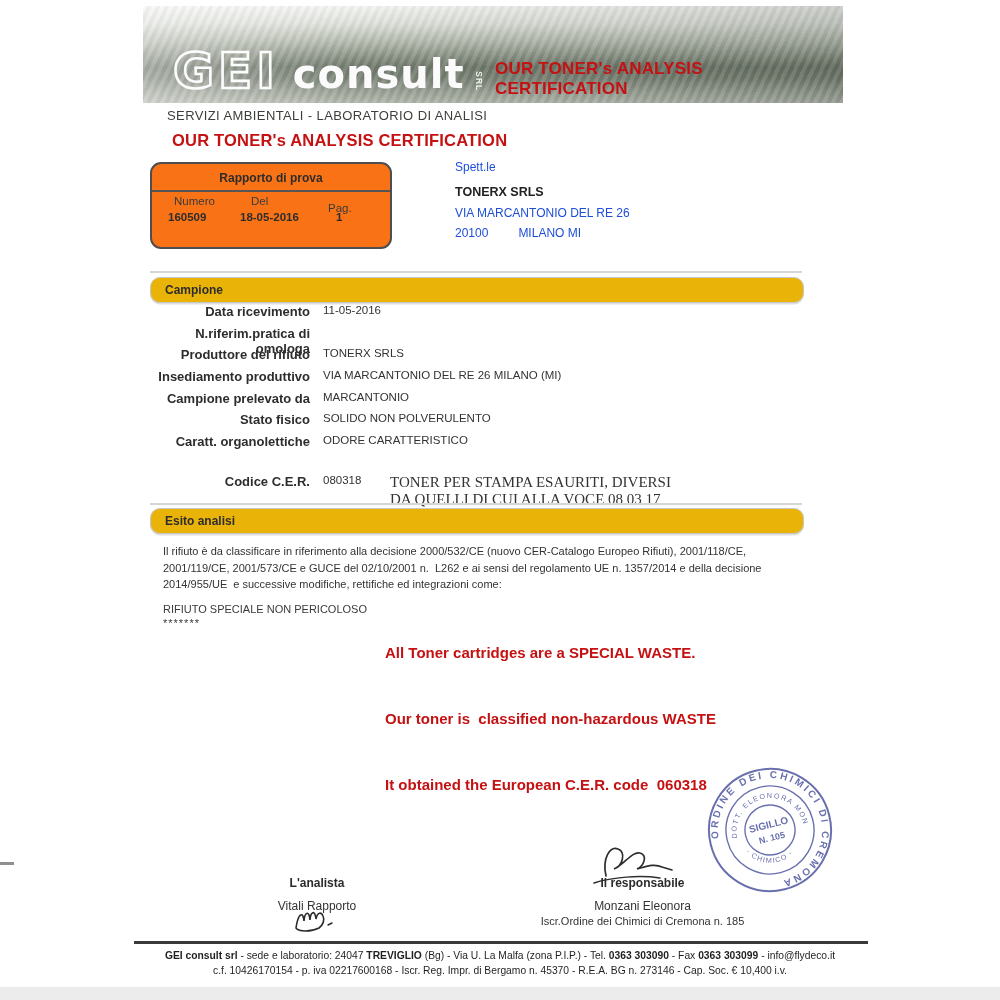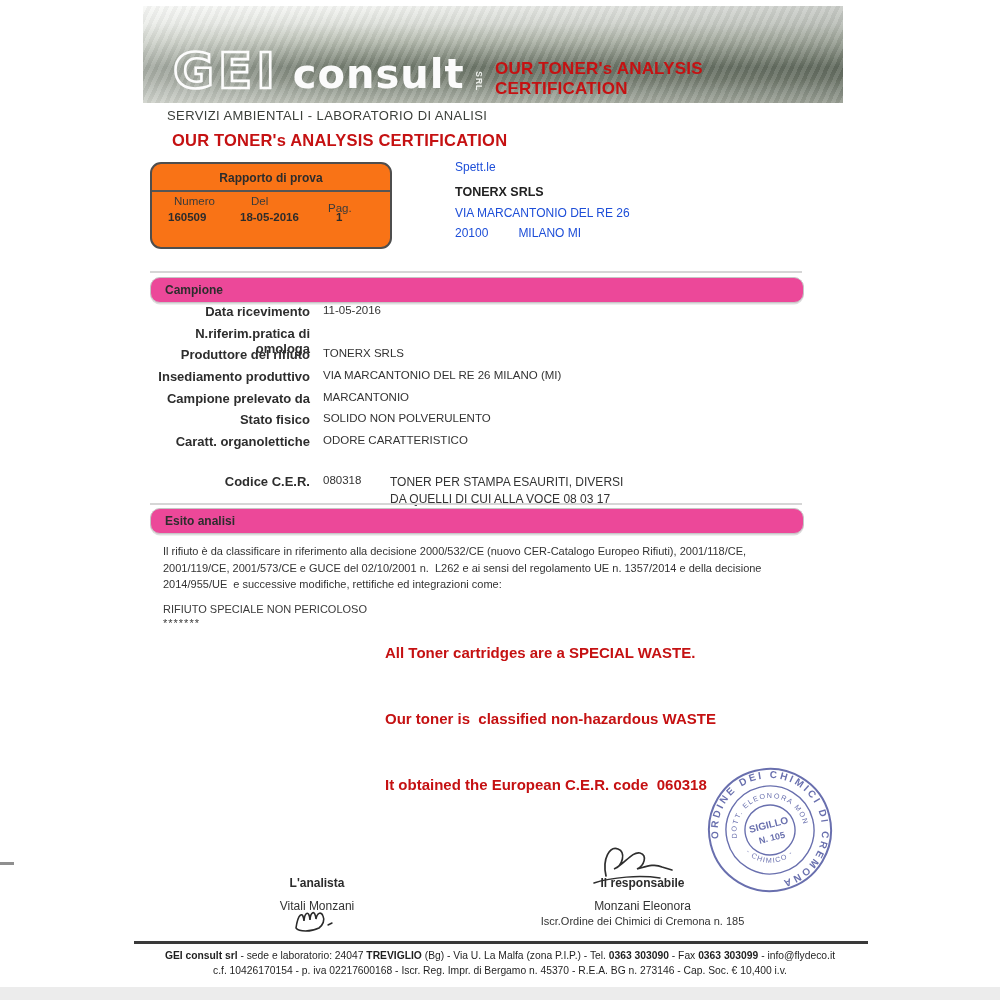--- a/index.html
+++ b/index.html
@@ -56,36 +56,36 @@
 
   
   .recip{font-size:12px;color:#1d4ed8;}
   .recip-name{font-weight:bold;font-size:12.5px;color:#222;}
   .recip-gap{display:inline-block;width:30px;}
 
   
   .hairline{height:1.5px;background:#d6d6d6;}
   .section-bar{
     left:150px;width:652px;height:24px;
-    border:1.5px solid #c6c6c6;border-radius:10px;background:#ec4899;
+    border:1.5px solid #c6c6c6;border-radius:10px;background:#eab308;
     box-shadow:0 1.5px 0 rgba(160,160,160,0.35);
   }
   .section-label{
     position:absolute;left:14px;top:0;line-height:24px;
     font-size:12px;font-weight:bold;color:#2d2d2d;
   }
 
   
   .fields{left:150px;top:304px;width:660px;}
   .field-row{display:flex;height:21.7px;align-items:flex-start;}
   .field-label{width:160px;text-align:right;font-size:13px;font-weight:bold;color:#2d2d2d;}
   .field-value{margin-left:13px;font-size:11.5px;color:#333;}
   .cer-row{display:flex;align-items:flex-start;margin-top:18px;}
   .cer-code{margin-left:13px;width:67px;font-size:11.5px;color:#333;}
-  .cer-desc{font-size:12px;color:#333;line-height:17px;}
+  .cer-desc{font-size:15px;color:#333;line-height:17px;font-family:Liberation Serif, serif;}
 
   
   .esito-par{
     left:163px;top:543px;width:645px;font-size:11px;line-height:16.5px;color:#333;
     white-space:pre-wrap;
   }
   .classif{left:163px;top:603px;font-size:11px;color:#3a3a3a;}
   .asterisks{left:163px;top:617px;font-size:11px;letter-spacing:1px;color:#3a3a3a;}
   .red-note{
     left:385px;top:598px;font-size:15px;font-weight:bold;color:#c51112;
@@ -219,21 +219,21 @@
     <text font-size="7.2" fill="#4f57a0" letter-spacing="1.2" font-family="Liberation Sans, sans-serif">
       <textPath href="#innerBottom" startOffset="10">- CHIMICO -</textPath>
     </text>
     <text y="-2" text-anchor="middle" font-size="10" font-weight="bold" fill="#4f57a0" font-family="Liberation Sans, sans-serif">SIGILLO</text>
     <text y="11" text-anchor="middle" font-size="9" font-weight="bold" fill="#4f57a0" font-family="Liberation Sans, sans-serif">N. 105</text>
   </svg>
 </div>
 
 <div class="abs sig-block" style="left:252px;top:876px;width:130px;">
   <div class="sig-title">L'analista</div>
-  <div class="sig-name" style="margin-top:9px;">Vitali Monzani</div>
+  <div class="sig-name" style="margin-top:9px;">Vitali Rapporto</div>
 </div>
 <svg class="sig-svg" style="left:292px;top:903px;" width="64" height="34" viewBox="0 0 64 34">
   <path d="M4,25 C6,11 11,7 12,18 C12.5,10 17,6 18,17 C18.5,9 23,6 24,16 C25,10 29,8 31,13 C33,17 31,22 27,25 C19,29 7,29 4,25" fill="none" stroke="#2a2a2a" stroke-width="1.6" stroke-linecap="round"></path>
   <path d="M36,22 l4,-2" fill="none" stroke="#2a2a2a" stroke-width="1.4" stroke-linecap="round"></path>
 </svg>
 
 <div class="abs sig-block" style="left:540px;top:876px;width:205px;">
   <div class="sig-title">Il responsabile</div>
   <div class="sig-name" style="margin-top:9px;">Monzani Eleonora</div>
   <div class="sig-reg" style="margin-top:2px;">Iscr.Ordine dei Chimici di Cremona n. 185</div>

